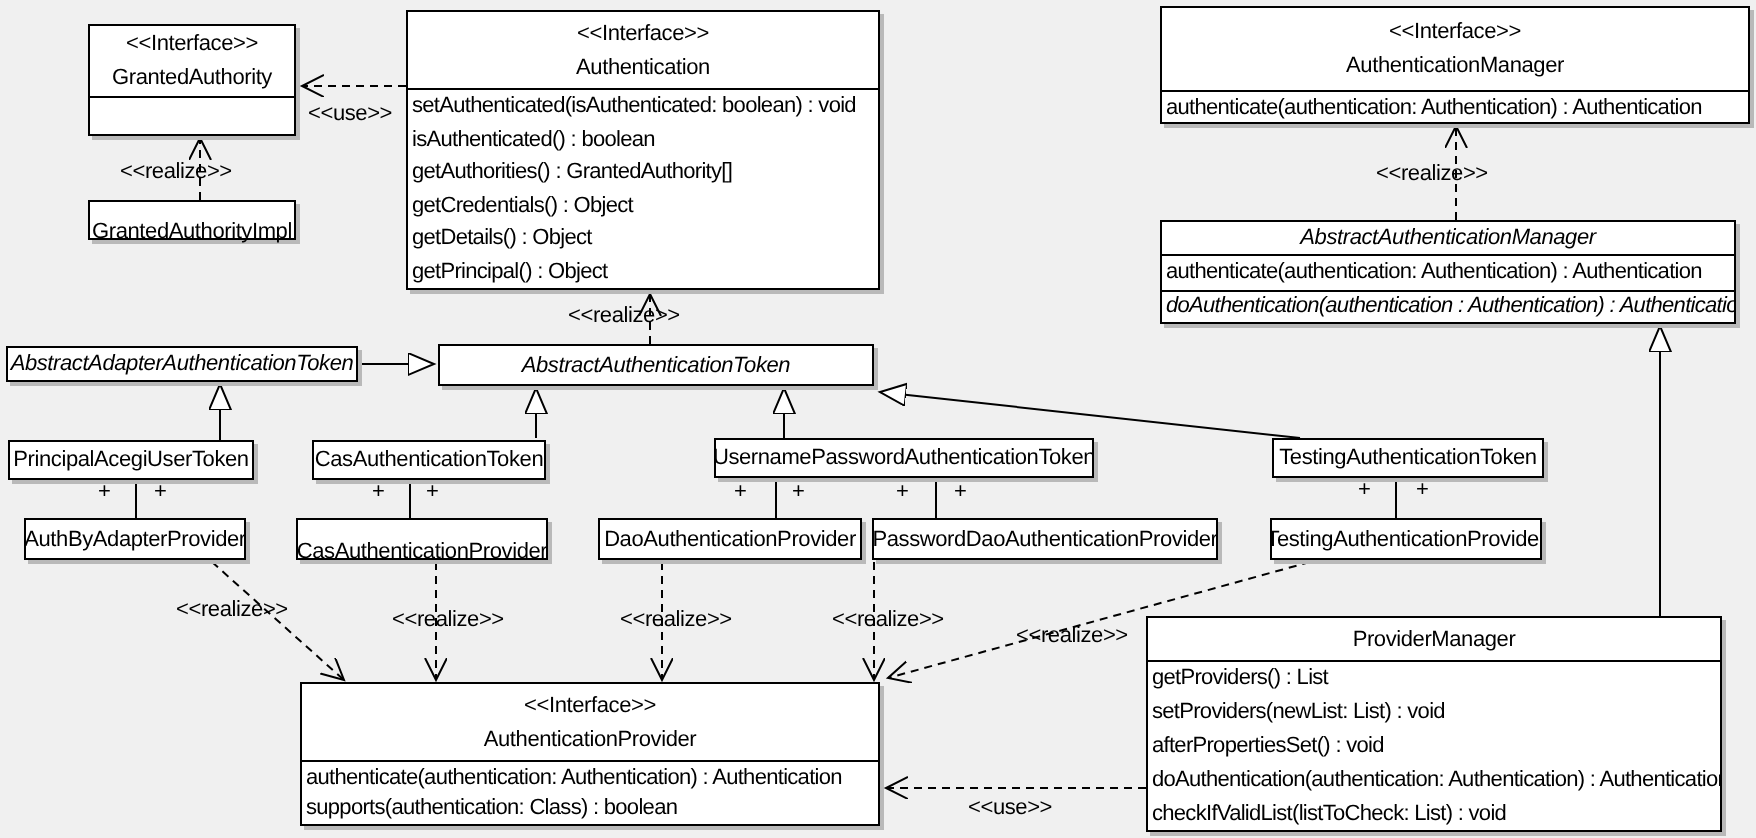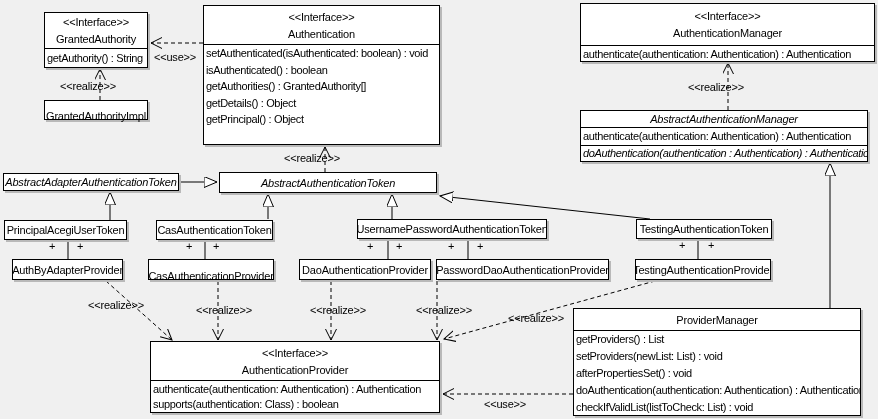--- a/index.html
+++ b/index.html
@@ -64,38 +64,36 @@
       <line x1="388" y1="239" x2="388" y2="259" stroke="#000" stroke-width="1"></line>
       <line x1="468" y1="239" x2="468" y2="259" stroke="#000" stroke-width="1"></line>
       <line x1="698" y1="239" x2="698" y2="259" stroke="#000" stroke-width="1"></line>
     </svg>
   <div id="boxes">
       <div class="uml-box" style="left: 44px; top: 12px; width: 104px; height: 56px;">
         <div class="uml-title with-methods" style="height: 36px;">
           <div class="stereo">&lt;&lt;Interface&gt;&gt;</div>
           <div class="cname">GrantedAuthority</div>
         </div>
-        <div class="uml-methods">
-          <div class="mrow" style="height: 18px;">getAuthority() : String</div>
-        </div>
       </div>
       <div class="uml-box" style="left: 44px; top: 100px; width: 104px; height: 20px;">
         <div class="uml-title" style="height: 30px;">
           <div class="cname">GrantedAuthorityImpl</div>
         </div>
       </div>
       <div class="uml-box" style="left: 203px; top: 5px; width: 237px; height: 140px;">
         <div class="uml-title with-methods" style="height: 39px;">
           <div class="stereo">&lt;&lt;Interface&gt;&gt;</div>
           <div class="cname">Authentication</div>
         </div>
         <div class="uml-methods">
           <div class="mrow" style="height: 16.5px;">setAuthenticated(isAuthenticated: boolean) : void</div>
           <div class="mrow" style="height: 16.5px;">isAuthenticated() : boolean</div>
           <div class="mrow" style="height: 16.5px;">getAuthorities() : GrantedAuthority[]</div>
+          <div class="mrow" style="height: 16.5px;">getCredentials() : Object</div>
           <div class="mrow" style="height: 16.5px;">getDetails() : Object</div>
           <div class="mrow" style="height: 16.5px;">getPrincipal() : Object</div>
         </div>
       </div>
       <div class="uml-box" style="left: 580px; top: 3px; width: 295px; height: 59px;">
         <div class="uml-title with-methods" style="height: 42px;">
           <div class="stereo">&lt;&lt;Interface&gt;&gt;</div>
           <div class="cname">AuthenticationManager</div>
         </div>
         <div class="uml-methods">

